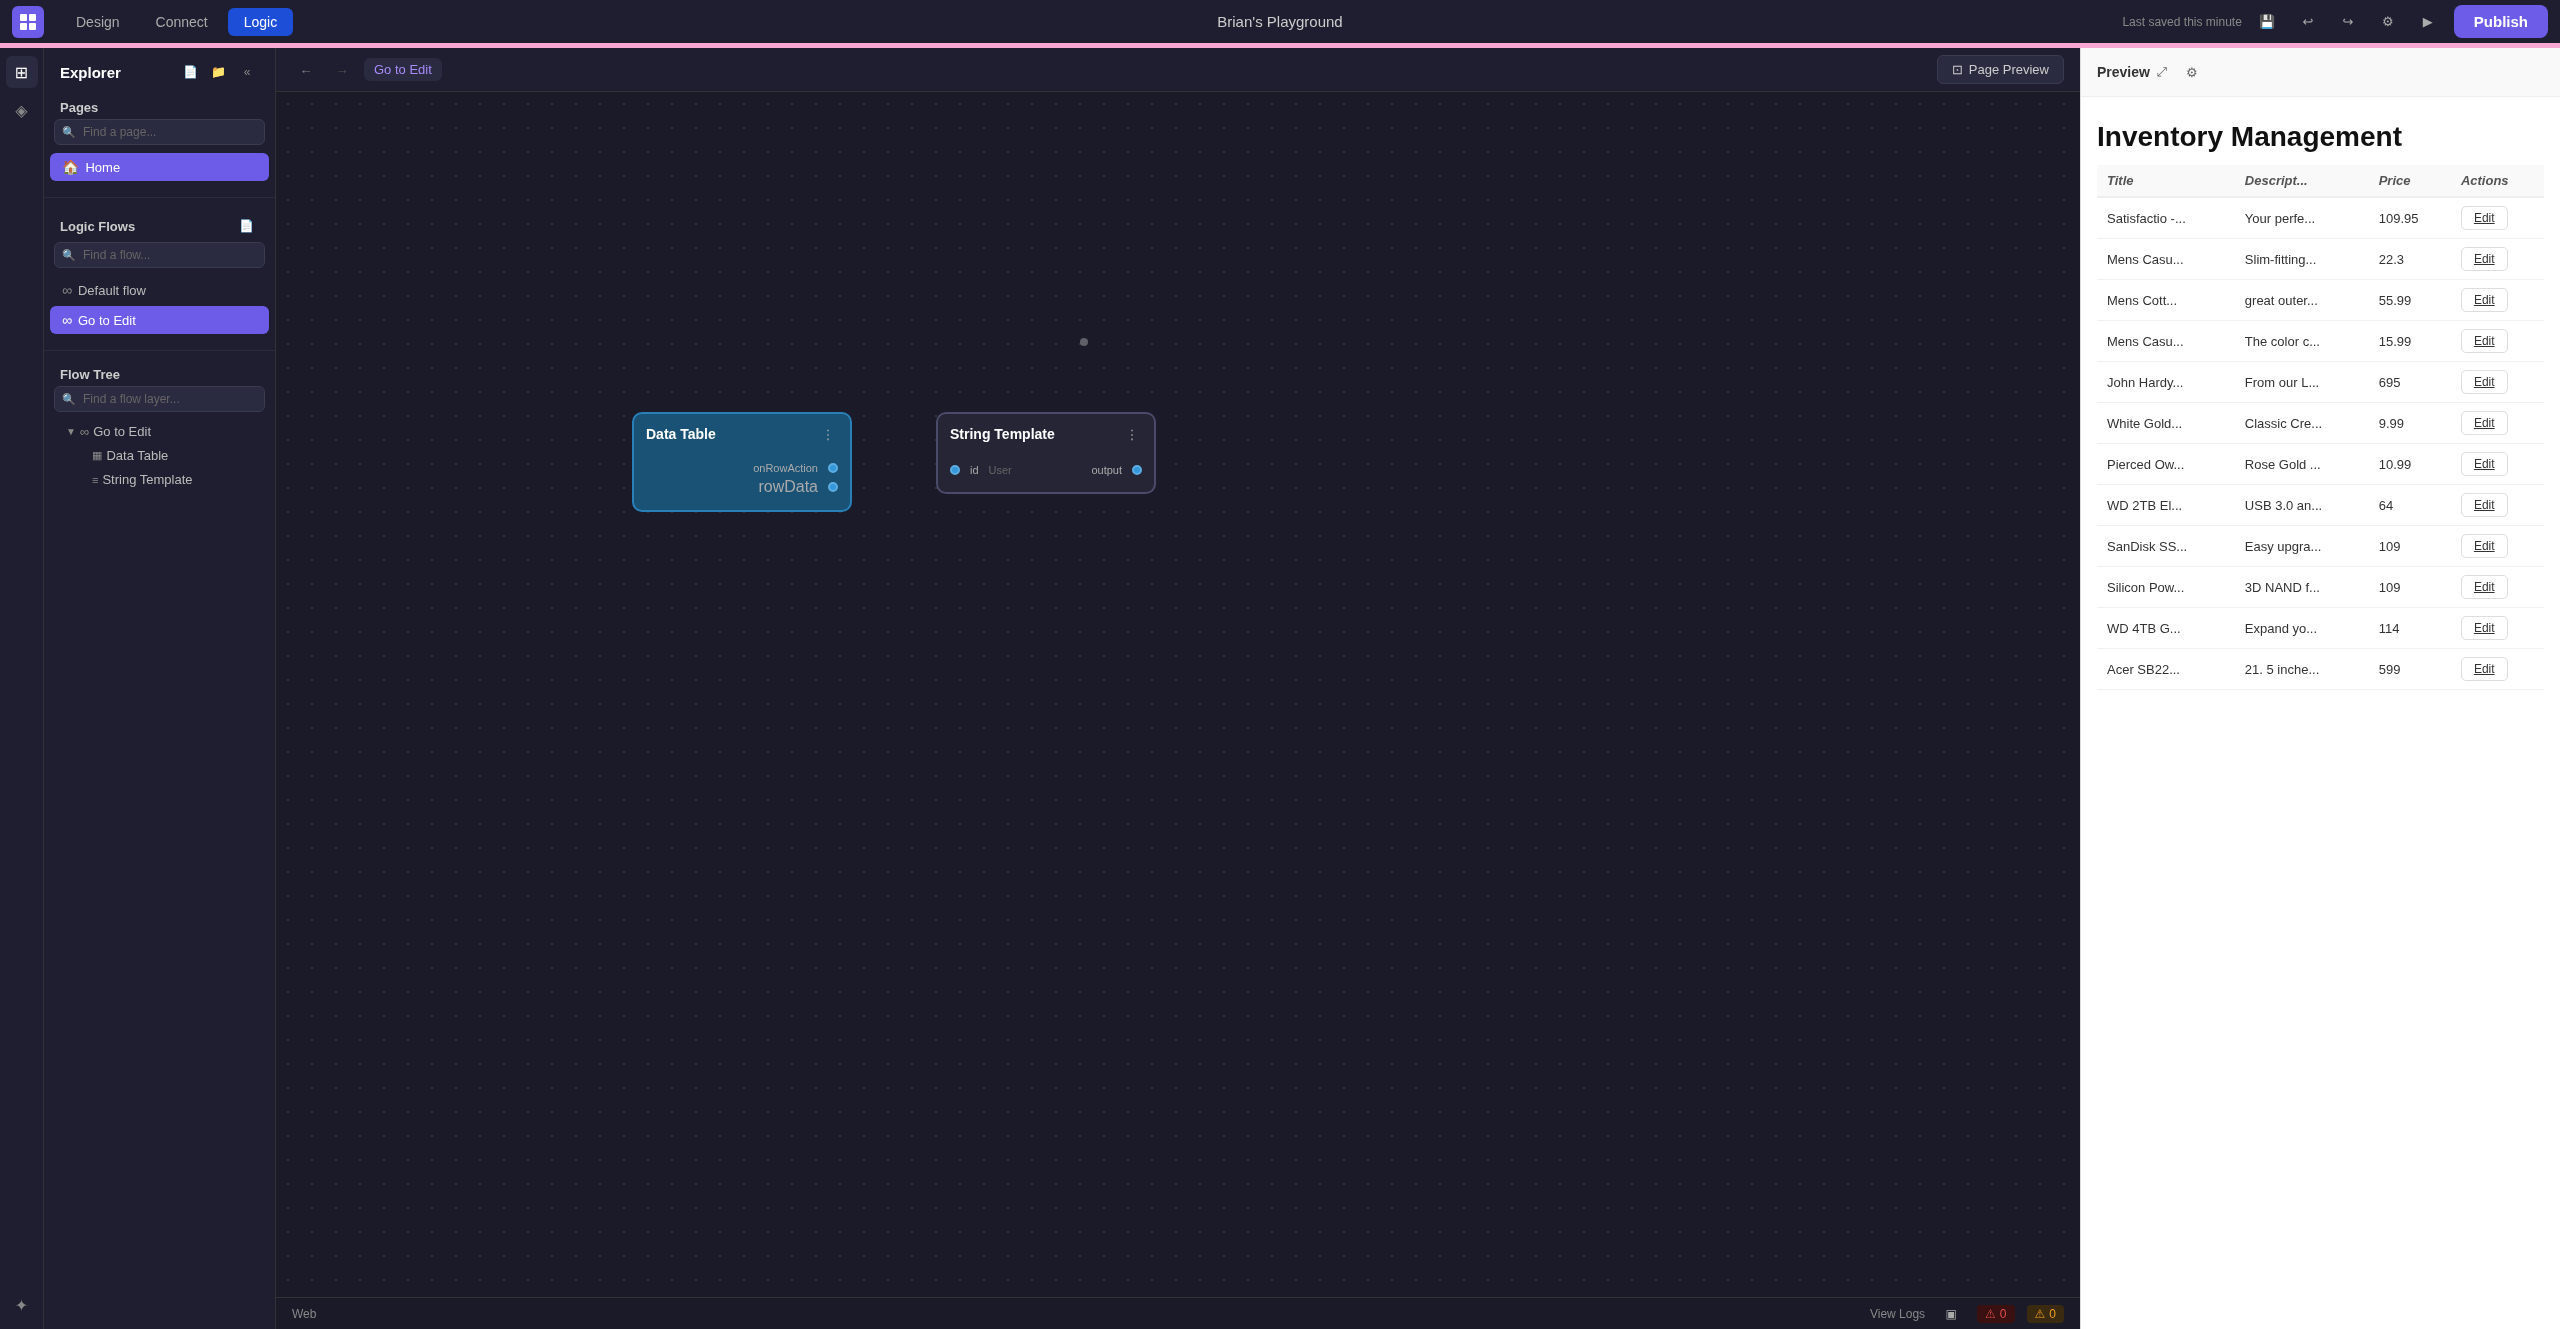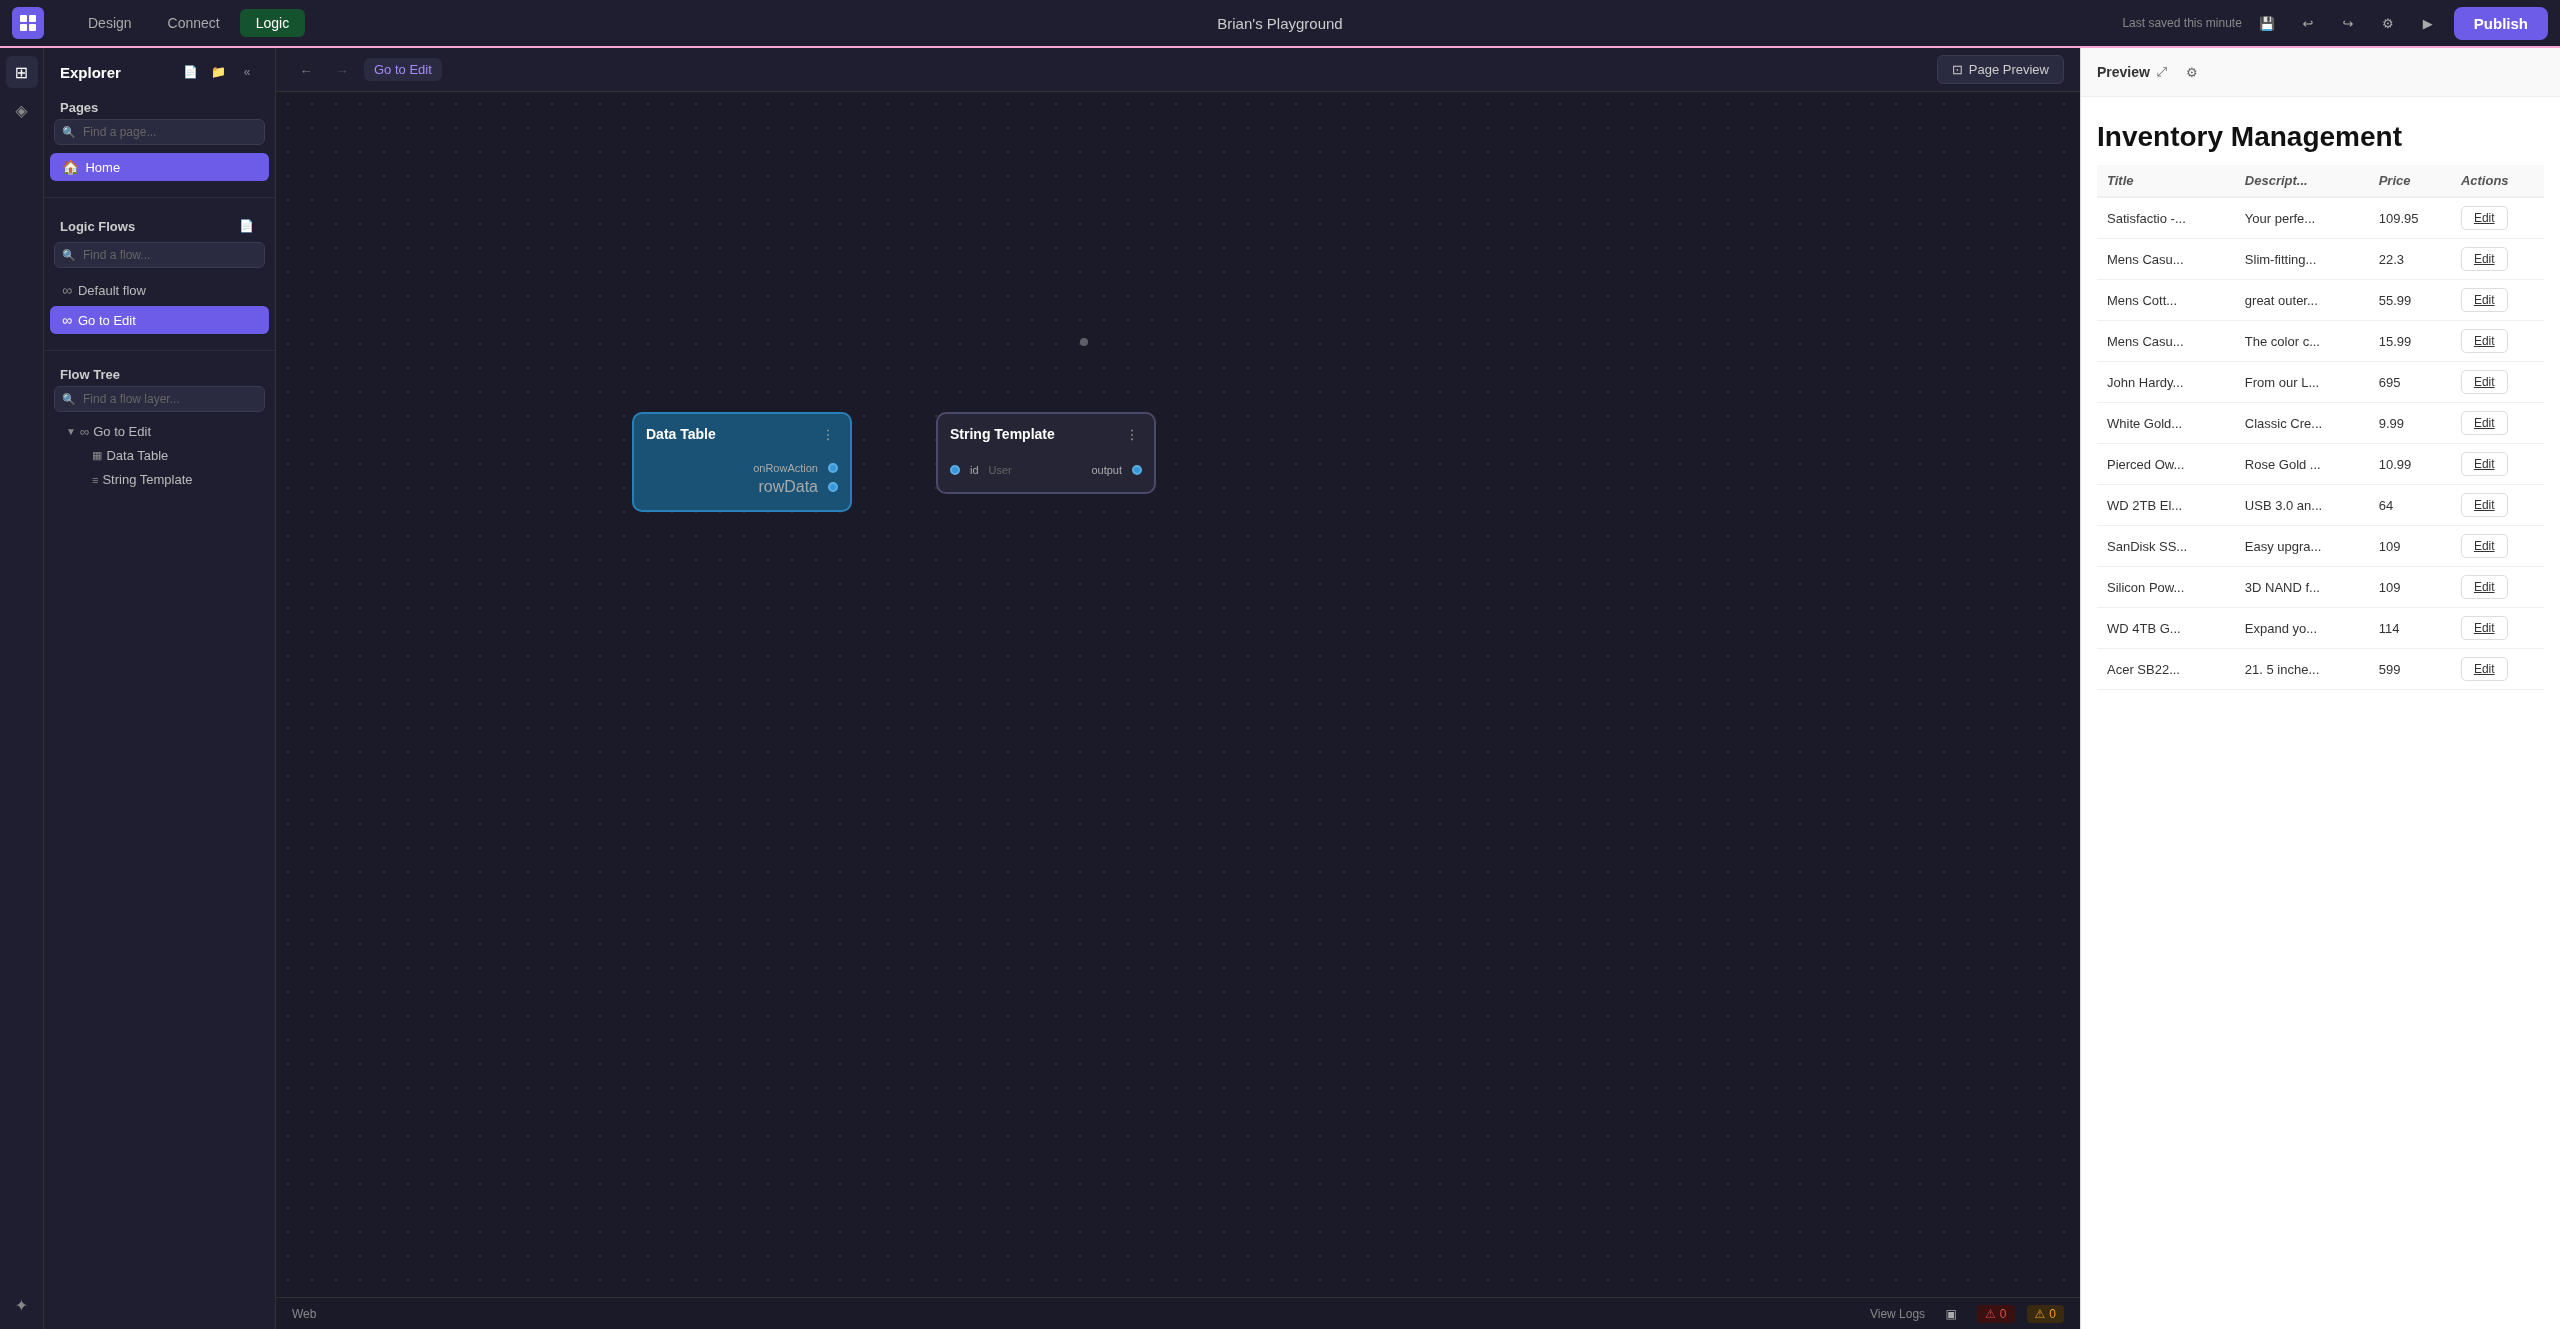--- a/index.html
+++ b/index.html
@@ -1,24 +1,24 @@
 <!DOCTYPE html>
 <html><head>
   <meta charset="utf-8">
   <style>
     * { margin: 0; padding: 0; box-sizing: border-box; }
     body { font-family: -apple-system, BlinkMacSystemFont, 'Segoe UI', sans-serif; background: #1a1a2e; color: #e0e0e0; width: 2560px; height: 1329px; overflow: hidden; font-size: 13px; }
 
     
-    .topbar { display: flex; align-items: center; height: 48px; background: #1e1e30; border-bottom: 2px solid #f9a8d4; padding: 0 12px; gap: 20px; position: relative; }
+    .topbar { display: flex; align-items: center; height: 48px; background: #1e1e30; border-bottom: 5px solid #f9a8d4; padding: 0 12px; gap: 8px; position: relative; }
     .logo { width: 32px; height: 32px; background: #6c5ce7; border-radius: 6px; display: flex; align-items: center; justify-content: center; margin-right: 8px; }
     .logo svg { width: 20px; height: 20px; }
     .nav-tabs { display: flex; gap: 4px; }
     .nav-tab { padding: 6px 16px; border-radius: 6px; cursor: pointer; font-size: 14px; color: #aaa; }
-    .nav-tab.active { background: #14532d; color: #fff; }
+    .nav-tab.active { background: #1d4ed8; color: #fff; }
     .topbar-center { position: absolute; left: 50%; transform: translateX(-50%); font-size: 15px; color: #ccc; font-weight: 500; }
     .topbar-right { margin-left: auto; display: flex; align-items: center; gap: 12px; }
     .save-info { font-size: 12px; color: #888; }
     .topbar-icon { width: 28px; height: 28px; display: flex; align-items: center; justify-content: center; border-radius: 5px; cursor: pointer; color: #aaa; }
     .publish-btn { background: #6c5ce7; color: #fff; border: none; padding: 8px 20px; border-radius: 8px; font-size: 15px; font-weight: 600; cursor: pointer; }
 
     
     .main { display: flex; height: calc(100% - 48px); }
 
     

